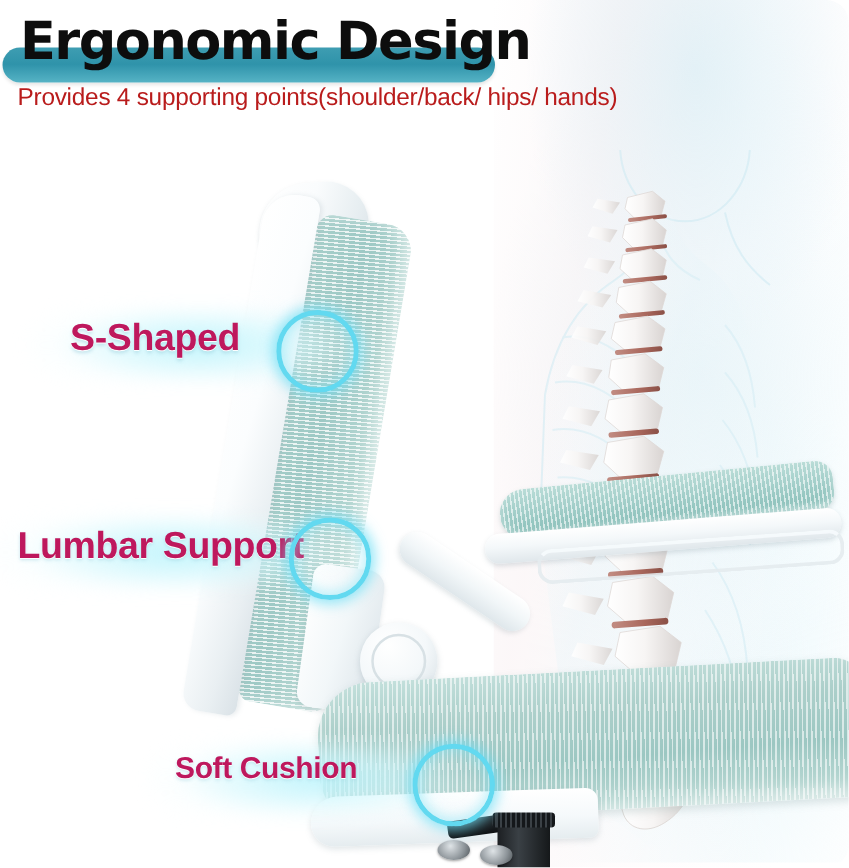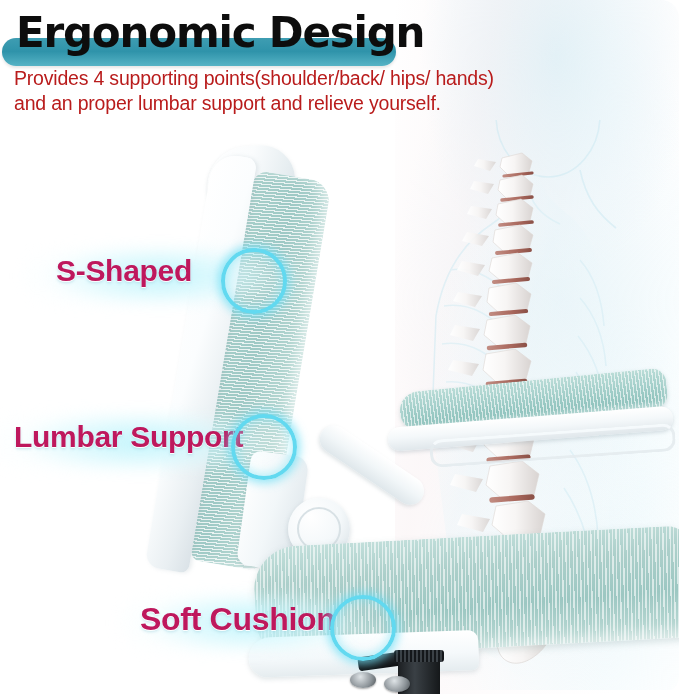--- a/index.html
+++ b/index.html
@@ -338,34 +338,33 @@
     <div class="cyl"></div>
     <div class="cyl-ring"></div>
     <div class="caster" style="left:350px;top:672px;"></div>
     <div class="caster" style="left:384px;top:676px;"></div>
   </div>
 
   <div class="pill"></div>
   <div class="h1">Ergonomic Design</div>
   <div class="sub">
     <div>Provides 4 supporting points(shoulder/back/ hips/ hands)</div>
-    <div>and an proper lumbar support and relieve yourself.</div>
   </div>
 
   <div class="label-row" style="left:0px;top:236px;">
     <div class="glowband" style="left:22px;top:12px;width:276px;height:56px;"></div>
     <div class="lbl" style="left:56px;top:18px;font-size:30px;">S-Shaped</div>
     <div class="ring" style="left:221px;top:12px;width:58px;height:58px;"></div>
   </div>
 
   <div class="label-row" style="left:0px;top:404px;align-items:flex-end;">
     <div class="glowband" style="left:-8px;top:10px;width:296px;height:56px;"></div>
     <div class="lbl" style="left:14px;top:16px;font-size:30px;">Lumbar Support</div>
     <div class="ring" style="left:231px;top:10px;width:58px;height:58px;"></div>
   </div>
 
   <div class="label-row" style="left:0px;top:583px;">
     <div class="glowband" style="left:118px;top:12px;width:268px;height:56px;"></div>
-    <div class="lbl" style="left:140px;top:18px;font-size:32px;">Soft Cushion</div>
+    <div class="lbl" style="left:140px;top:18px;font-size:24px;">Soft Cushion</div>
     <div class="ring" style="left:330px;top:12px;width:58px;height:58px;"></div>
   </div>
 
 </div>
 
 </body></html>

